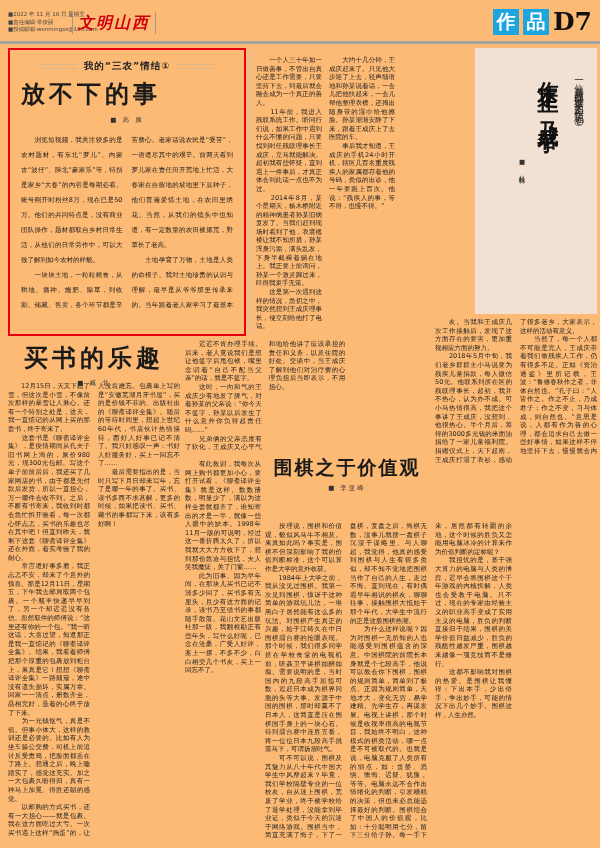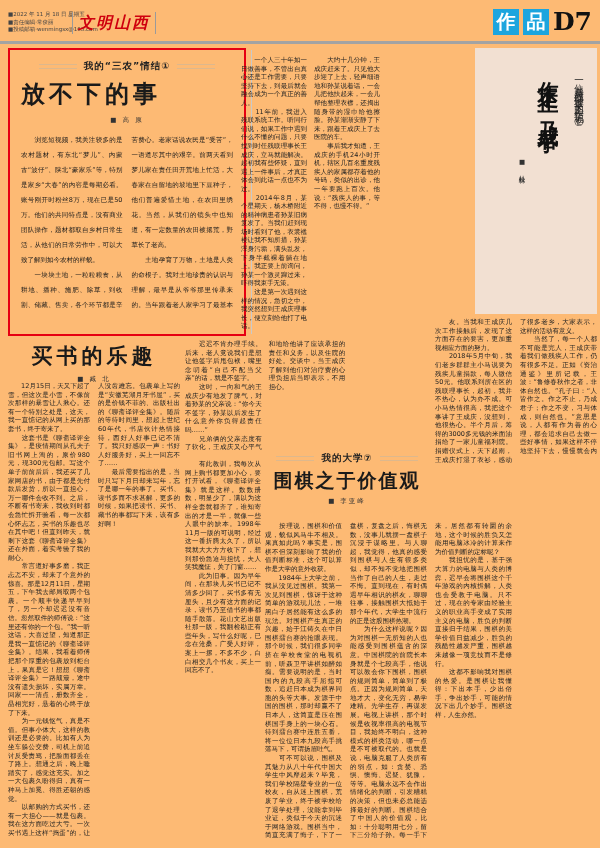--- a/index.html
+++ b/index.html
@@ -28,21 +28,21 @@
   .author{font-size:6.5px;color:#333;letter-spacing:2px;text-align:center;}
   
   .redbox{position:absolute;left:8px;top:48px;width:238px;height:288px;border:2px solid #e60012;
           box-sizing:border-box;padding:10px 11px 8px 11px;display:flex;flex-direction:column;}
   .redbox .art-title{font-size:24px;font-weight:bold;letter-spacing:4px;margin-top:5px;}
   .redbox .author{margin-top:6px;}
   .redbox-body{margin-top:8px;height:180px;column-count:2;column-gap:9px;font-size:6.5px;line-height:15px;
                text-align:justify;white-space:pre-line;overflow:hidden;column-fill:auto;}
   
   .maishu-head{position:absolute;left:8px;top:342px;width:172px;text-align:center;}
-  .maishu-head .art-title{font-size:21px;font-weight:bold;letter-spacing:4px;}
+  .maishu-head .art-title{font-size:24px;font-weight:bold;letter-spacing:4px;}
   .maishu-head .author{margin-top:5px;text-align:center;}
   
   .weiqi-head{position:absolute;left:263px;top:452px;width:168px;text-align:center;}
   .weiqi-head .art-title{font-size:19px;font-weight:bold;letter-spacing:2px;margin-top:3px;}
   .weiqi-head .author{margin-top:3px;}
   
   .vbox{position:absolute;left:475px;top:48px;width:122px;height:266px;background:#f2e0d2;
         writing-mode:vertical-rl;box-sizing:border-box;padding:14px 12px 10px 10px;}
   .vbox .vkicker{font-size:9.5px;letter-spacing:2.5px;color:#222;margin-left:10px;padding-top:12px;}
   .vbox .vtitle{font-size:21px;font-weight:bold;letter-spacing:4px;color:#111;padding-top:2px;margin-left:8px;}
@@ -84,21 +84,21 @@
     <div class="redbox-body">　　浏览短视频，我关注较多的是农村题材，有东北“梦儿”、内蒙古“波仔”、陕北“豪家乐”等，特别是家乡“大春”的内容是每期必看。账号刚开时粉丝8万，现在已是50万。他们的共同特点是，没有商业团队操作，题材都取自乡村日常生活，从他们的日常劳作中，可以大致了解到如今农村的样貌。
 　　一块块土地，一粒粒粮食，从耕地、播种、施肥、除草，到收割、储藏、售卖，各个环节都是辛苦费心。老家话说农民是“受苦”，一语道尽其中的艰辛。前两天看到梦儿家在责任田开荒地上忙活，大春家在自留地的坡地里下豆种子，他们普遍爱惜土地，在农田里绣花。当然，从我们的镜头中也知道，有一定数量的农田被撂荒，野草长了老高。
 　　土地孕育了万物，土地是人类的命根子。我对土地珍贵的认识与理解，最早是从爷爷那里传承来的。当年跟着老人家学习了最基本的北方农事常识，至今还留有一点点庄稼的基底，以及对土地怀有根植深处的情结，全部来源和得益于那时。爷爷会把能种的角落都利用起来，一丁点地方都种上种子，春雨之后的补种，夏雨之后的追肥，秋天的抢收，每一步都不让落下，他对粮食的珍惜，希望可以用“视珍”二字来形容，绝对不会夸张一点。那些因自家生活条件好了一些，就随手丢弃粮食的做法，他都会断然阻止。爷爷对土地的那份执着与热爱，现在回想起来仍不断延续、绽放开了。
 　　后来上学、工作，管理上离农业一线越来越远，但内心对土地的敬畏几乎没有改变。至今，我仍然喜欢读如《平凡的世界》一类反映农村生活的文艺作品，关心“三农”问题的改革发展，只要有机会就回到田间地头，家里保存了一些玉米棒子、谷穗等农作物，中国农业博物馆更是隔几年就去一次。
 　　浓厚的土地情结也表现在日常生活里。我每次到农贸市场买菜，看到一车车的果蔬，心里特别高兴。家里的花盆里栽过西红柿、黄瓜、香椿，长势喜人的样子，可以治愈工作中的疲惫。一直有个想法，就是过几年到乡间认领一个小院子，完全按自己的设想打理出来，种一畦庄稼，栽一畦菜蔬。
 　　土地是什么，粮食是什么，只有充分了解了、看懂了、读懂了，才有可能把有关的事情做好做完美。自己没有能力去做，只是放不下，就经常想想吧。</div>
   </div>
 
   <div class="vline" style="left:251px;top:50px;height:284px;"></div>
 
-  <div class="colblock" style="left:241px;top:56px;width:212px;height:276px;column-count:3;column-gap:7px;">　　一个人三十年如一日做善事，不管出自真心还是工作需要，只要坚持下去，到最后就会融会成为一个真正的善人。
+  <div class="colblock" style="left:256px;top:56px;width:212px;height:276px;column-count:3;column-gap:7px;">　　一个人三十年如一日做善事，不管出自真心还是工作需要，只要坚持下去，到最后就会融会成为一个真正的善人。
 　　11年前，我进入残联系统工作。听同行们说，如果工作中遇到什么不懂的问题，只要找到时任残联理事长王成庆，立马就能解决。起初我有些怀疑，直到遇上一件事后，才真正体会到此话一点也不为过。
 　　2014年8月，某个星期天，杨木桥附近的精神病患者孙某旧病复发了。当我们赶到现场时看到了他，衣裳褴褛让我不知所措，孙某浑身污垢，满头乱发，下身半截裸着躺在地上。我正要上前询问，孙某一个激灵蹿过来，吓得我束手无策。
 　　这是第一次遇到这样的情况，急切之中，我突然想到王成庆理事长，便立刻给他打了电话。
 　　大约十几分钟，王成庆赶来了。只见他大步迎了上去，轻声细语地和孙某说着话，一会儿把他扶起来，一会儿帮他整理衣襟，还掏出随身带的湿巾给他擦脸。孙某渐渐安静了下来，跟着王成庆上了去医院的车。
 　　事后我才知道，王成庆的手机24小时开机，辖区几百名重度残疾人的家属都存着他的号码，类似的出诊，他一年要跑上百次。他说：“残疾人的事，等不得，也慢不得。”</div>
 
   <div class="vbox">
     <div class="vkicker">一位基层残联理事长的工作笔记⑫</div>
     <div class="vtitle">作之不止　乃成君子</div>
     <div class="vauthor">■ 杜松林</div>
@@ -119,25 +119,20 @@
   <div class="colblock" style="left:8px;top:382px;width:172px;height:462px;column-count:2;column-gap:8px;">　　12月15日，天又下起了雪，但这次是小雪，不像前次那样的暴雪让人揪心。还有一个特别之处是，这天，我一直惦记的从网上买的那套书，终于寄来了。
 　　这套书是《聊斋译评全集》，是疫情期间从孔夫子旧书网上淘的，原价980元，现300元包邮。写这个单子前前后后，我还买了几家网店的书，由于都是先付款后发货，所以一直担心，万一哪件会收不到。之后，不断有书寄来，我收到时都会急忙拆开验看，每一次都心怀忐忑，买书的乐趣也尽在其中吧！但直到昨天，就剩下这套《聊斋译评全集》还在外面，着实考验了我的耐心。
 　　常言道好事多磨，我正忐忑不安，却来了个意外的惊喜。那是12月11日，星期五，下午我去邮局取两个包裹。一个顺丰快递早早到了，另一个却迟迟没有音信。忽然取件的师傅说：“这里还有你的一个包。”我一听这话，大喜过望，知道那正是我一直惦记的《聊斋译评全集》。结果，我看着师傅把那个厚重的包裹放到柜台上，果真是它！想想《聊斋译评全集》一路颠簸，途中没有遗失损坏，实属万幸。回家一一清点，册数齐全，品相完好，悬着的心终于放了下来。
 　　为一元钱怄气，真是不值。但事小体大，这样的教训还是必要的。比如有人为坐车躲公交费，司机上前追讨反受责骂，把脸面都丢在了路上。想通之后，晚上睡踏实了，感觉这充实。加之一大包裹久盼得归，真有一种马上加冕、得胜还朝的感觉。
 　　以邮购的方式买书，还有一大担心——就是包裹。我在这方面吃过大亏。一次买书遇上这样“捣蛋”的，让人没齿难忘。包裹单上写的是“安徽芜湖月牙书屋”，买的是价钱不菲的、出版社出的《聊斋译评全集》。随后的等待时间里，想起上世纪60年代，书店伙计热情接待，西好人好事已记不清了。我只好感叹一声：书好人好服务好，买上一回忘不了……
 　　最后需要指出的是，当时只写下月日却未写年，忘了是哪一年的事了。买书、读书多而不求甚解，更多的时候，如果把读书、买书、藏书的事都写下来，该有多好啊！</div>
   <div class="colblock" style="left:185px;top:460px;width:76px;height:384px;column-count:1;">　　有此教训，我每次从网上购书都更加小心，要打开试看，《聊斋译评全集》就是这样。数数册数，明显少了，满以为这样全套就都齐了，谁知寄出的才是一半，就像一些人眼中的缺本。1998年11月一版的可说明，经过这一番折腾太久了，所以我就大大方方收下了，想到那份急迫与担忧，夫人笑我魔怔，关了门窗……
 　　此为旧事。因为早年间，在那块儿买书已记不清多少回了，买书多有无厘头，且少有这方面的记录，读书乃至借书的事都随手散落。花山文艺出版社那一版，我翻检勘正有些年头，写什么好呢，已念在沧桑，广受人好评，案上一摞，不多不少，白白相交几个书友，买上一回忘不了。</div>
 
   <div class="weiqi-head">
-    <div class="kicker-row">
-      <div class="kline"></div>
-      <div class="kicker-txt">我的大学⑦</div>
-      <div class="kline"></div>
-    </div>
     <div class="art-title">围棋之于价值观</div>
     <div class="author">■ 李亚峰</div>
   </div>
   <div class="colblock" style="left:265px;top:522px;width:332px;height:322px;column-count:4;column-gap:8px;">　　按理说，围棋和价值观，貌似风马牛不相及。果真如此吗？事实是，围棋不但深刻影响了我的价值判断标准，这个可以算作是大学的意外收获。
 　　1984年上大学之前，我从没见过围棋。我第一次见到围棋，惊讶于这种简单的游戏玩儿法，一堆黑白子居然能有这么多的玩法。对围棋产生真正的兴趣，始于江铸久在中日围棋擂台赛的抢眼表现。那个时候，我们很多同学挤在学校食堂的电视机前，听聂卫平讲棋如醉如痴。需要说明的是，当时国内的九段高手屈指可数，追赶日本成为棋界同胞的头等大事。发源于中国的围棋，那时却赢不了日本人，这简直是压在围棋国手身上的一块心石。待到擂台赛中连胜五番，将一位位日本九段高手挑落马下，可谓扬眉吐气。
 　　可不可以说，围棋及其魅力从八十年代中国大学生中风靡起来？毕竟，我们学校隔壁专业的一位校友，自从迷上围棋，荒废了学业，终于被学校给了退学处理，没能拿到毕业证，类似于今天的沉迷于网络游戏。围棋当中，简直充满了悔子，下了一盘棋，复盘之后，悔棋无数，没事儿就摆一盘棋子沉浸于谋略里。与人聊起，我觉得，他真的感受到围棋与人生有很多类似，却不知不觉地把围棋当作了自己的人生，走过不悔。直到现在，有时偶遇早年相识的棋友，聊聊往事，接触围棋大抵始于那个年代，大学生中流行的正是这股围棋热潮。
 　　为什么这样说呢？因为对围棋一无所知的人也能感受到围棋蕴含的深意。中国棋院的前院长本身就是个七段高手，他说可以教会你下围棋，围棋的规则简单，简单到了极点。正因为规则简单，天地才大，变化无穷，易学难精。先学生存，再谋发展。电视上讲棋，那个时候是收视率很高的电视节目，我始终不明白，这种模式的棋类活动，哪一点是不可被取代的。也就是说，电脑克服了人类所有的弱点，如：贪婪、恐惧、懊悔、迟疑、犹豫，等等。电脑永远不会作出情绪化的判断，引发糟糕的决策，但也未必总能选择最好的判断。围棋结合了中国人的价值观，比如：十分聪明用七分，留下三分给子孙。每一手下来，居然都有转圜的余地，这个时候的胜负又怎能用电脑冰冷的计算来作为价值判断的定标呢？
 　　我担忧的是，基于强大算力的电脑与人类的博弈，迟早会将围棋这个千年游戏的内核拆解，人类也会受教于电脑。只不过，现在的专家由经验主义的职业高手变成了实用主义的电脑，胜负的判断直接归于结果，围棋的美学价值日益减少，胜负的残酷性越发严重，围棋越来越像一项竞技而不是修行。
 　　这都不影响我对围棋的热爱。是围棋让我懂得：下出本手，少出俗手，争出妙手，可能的情况下出几个妙手。围棋这样，人生亦然。</div>
 

